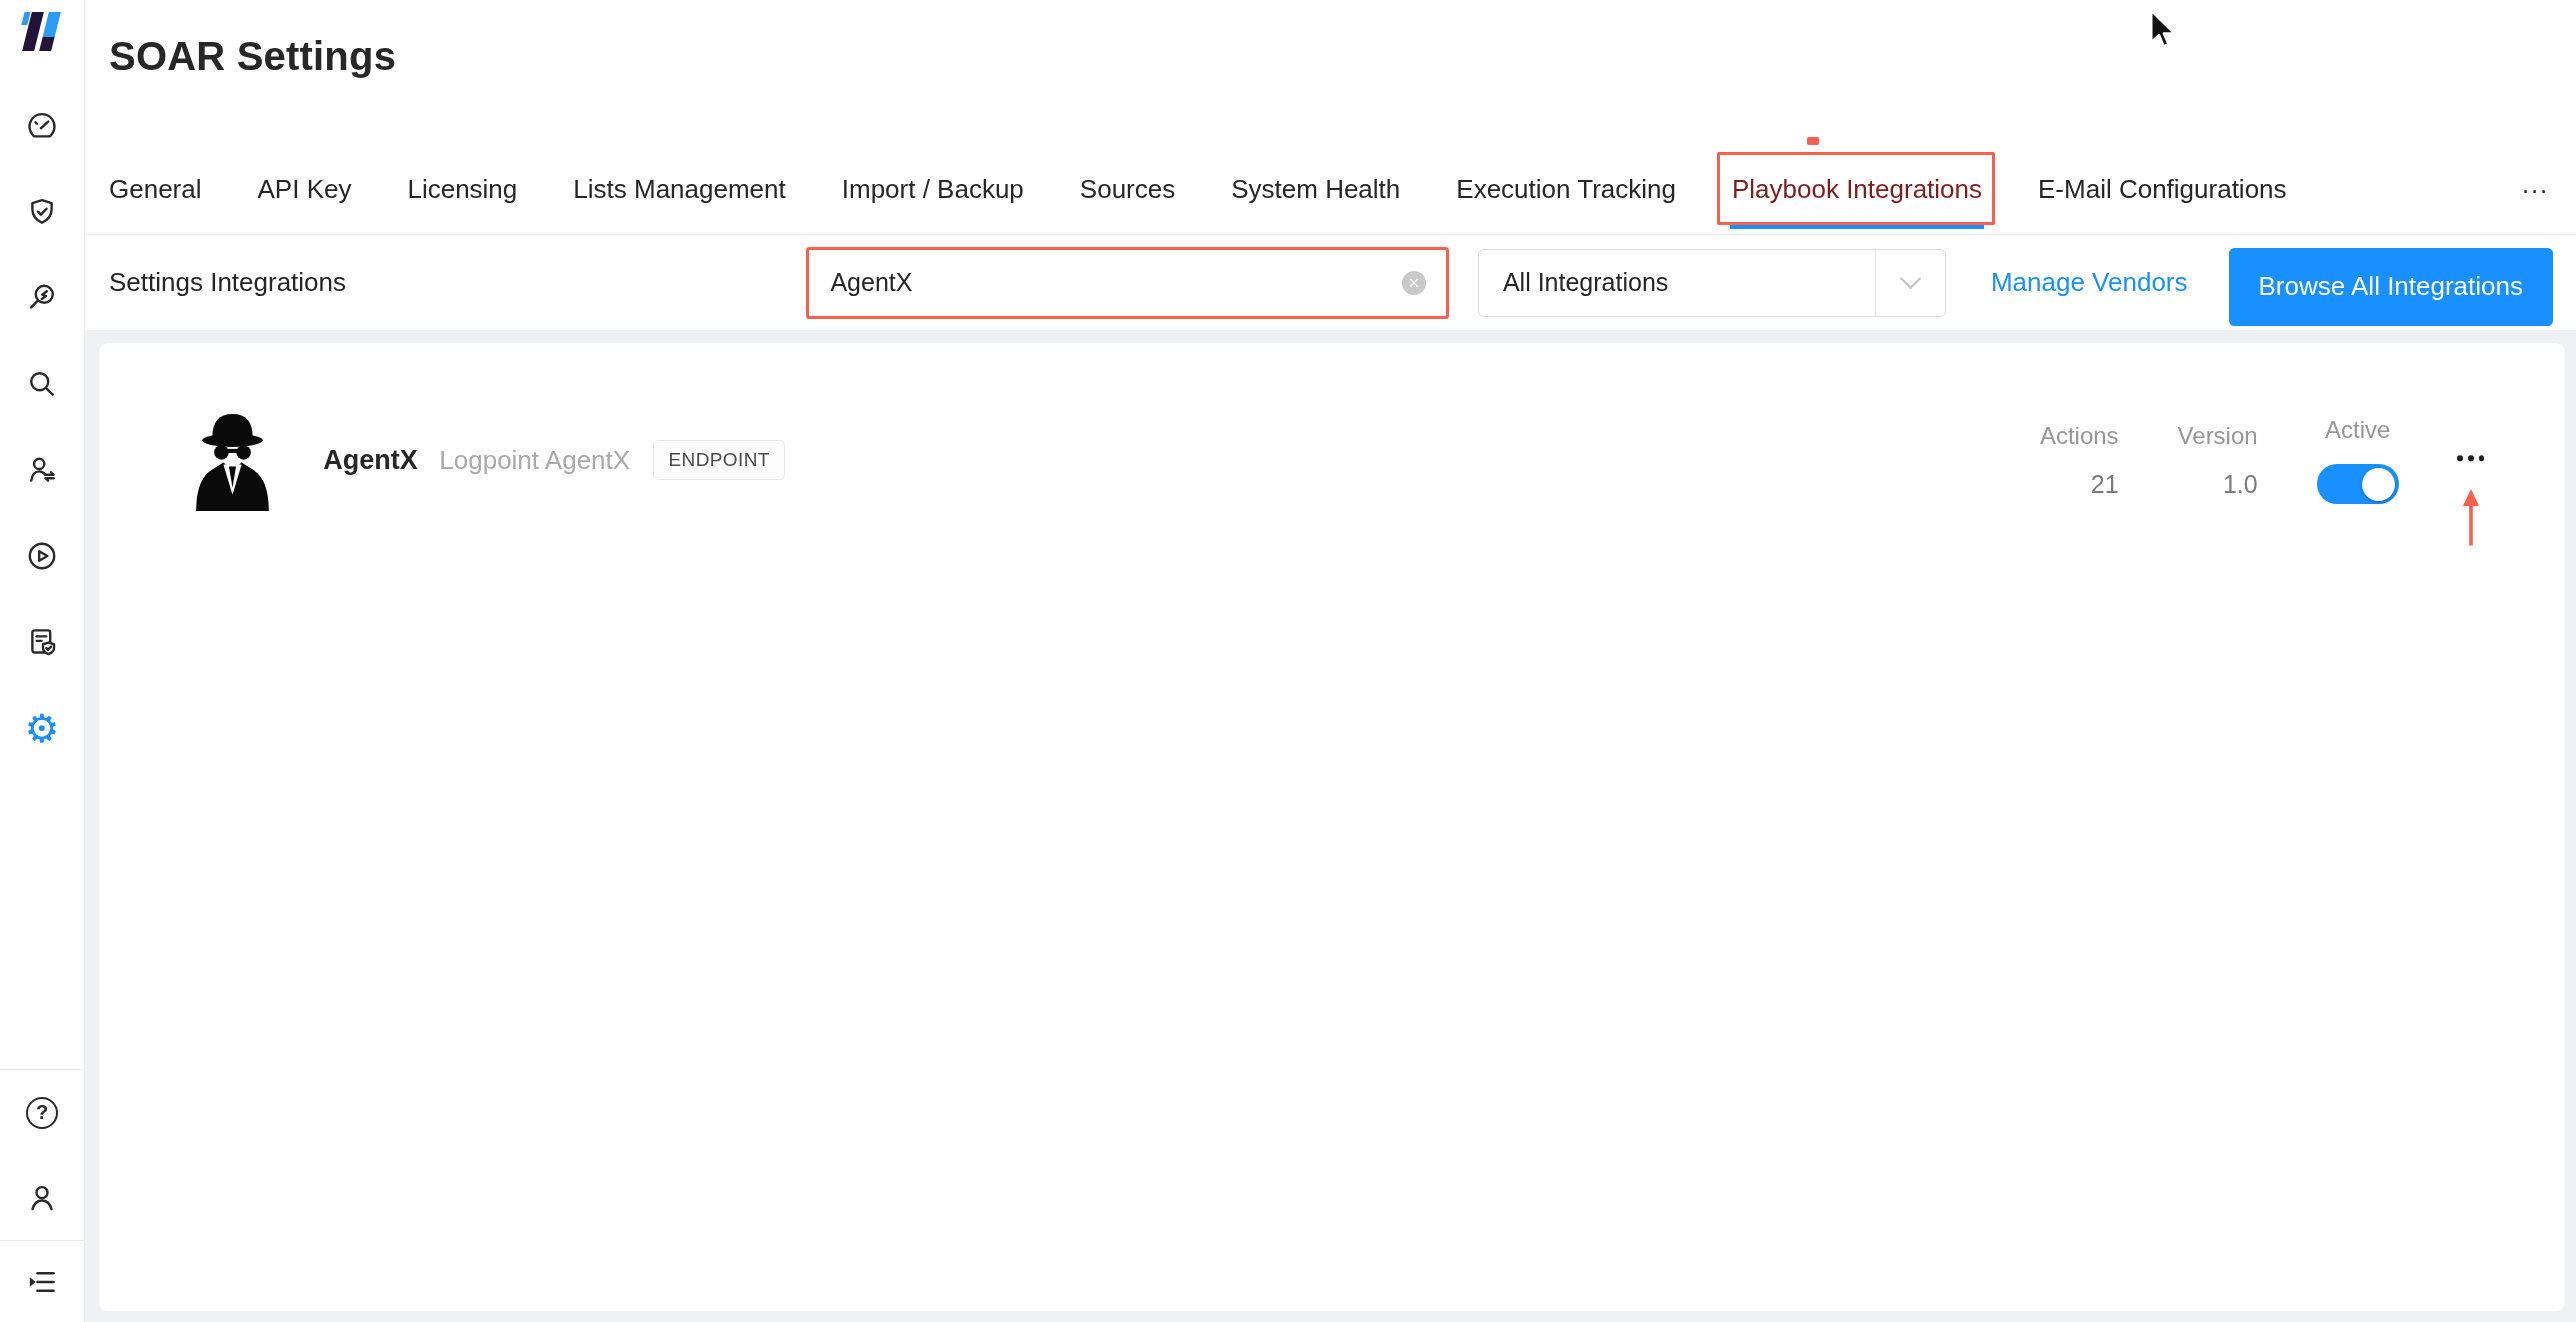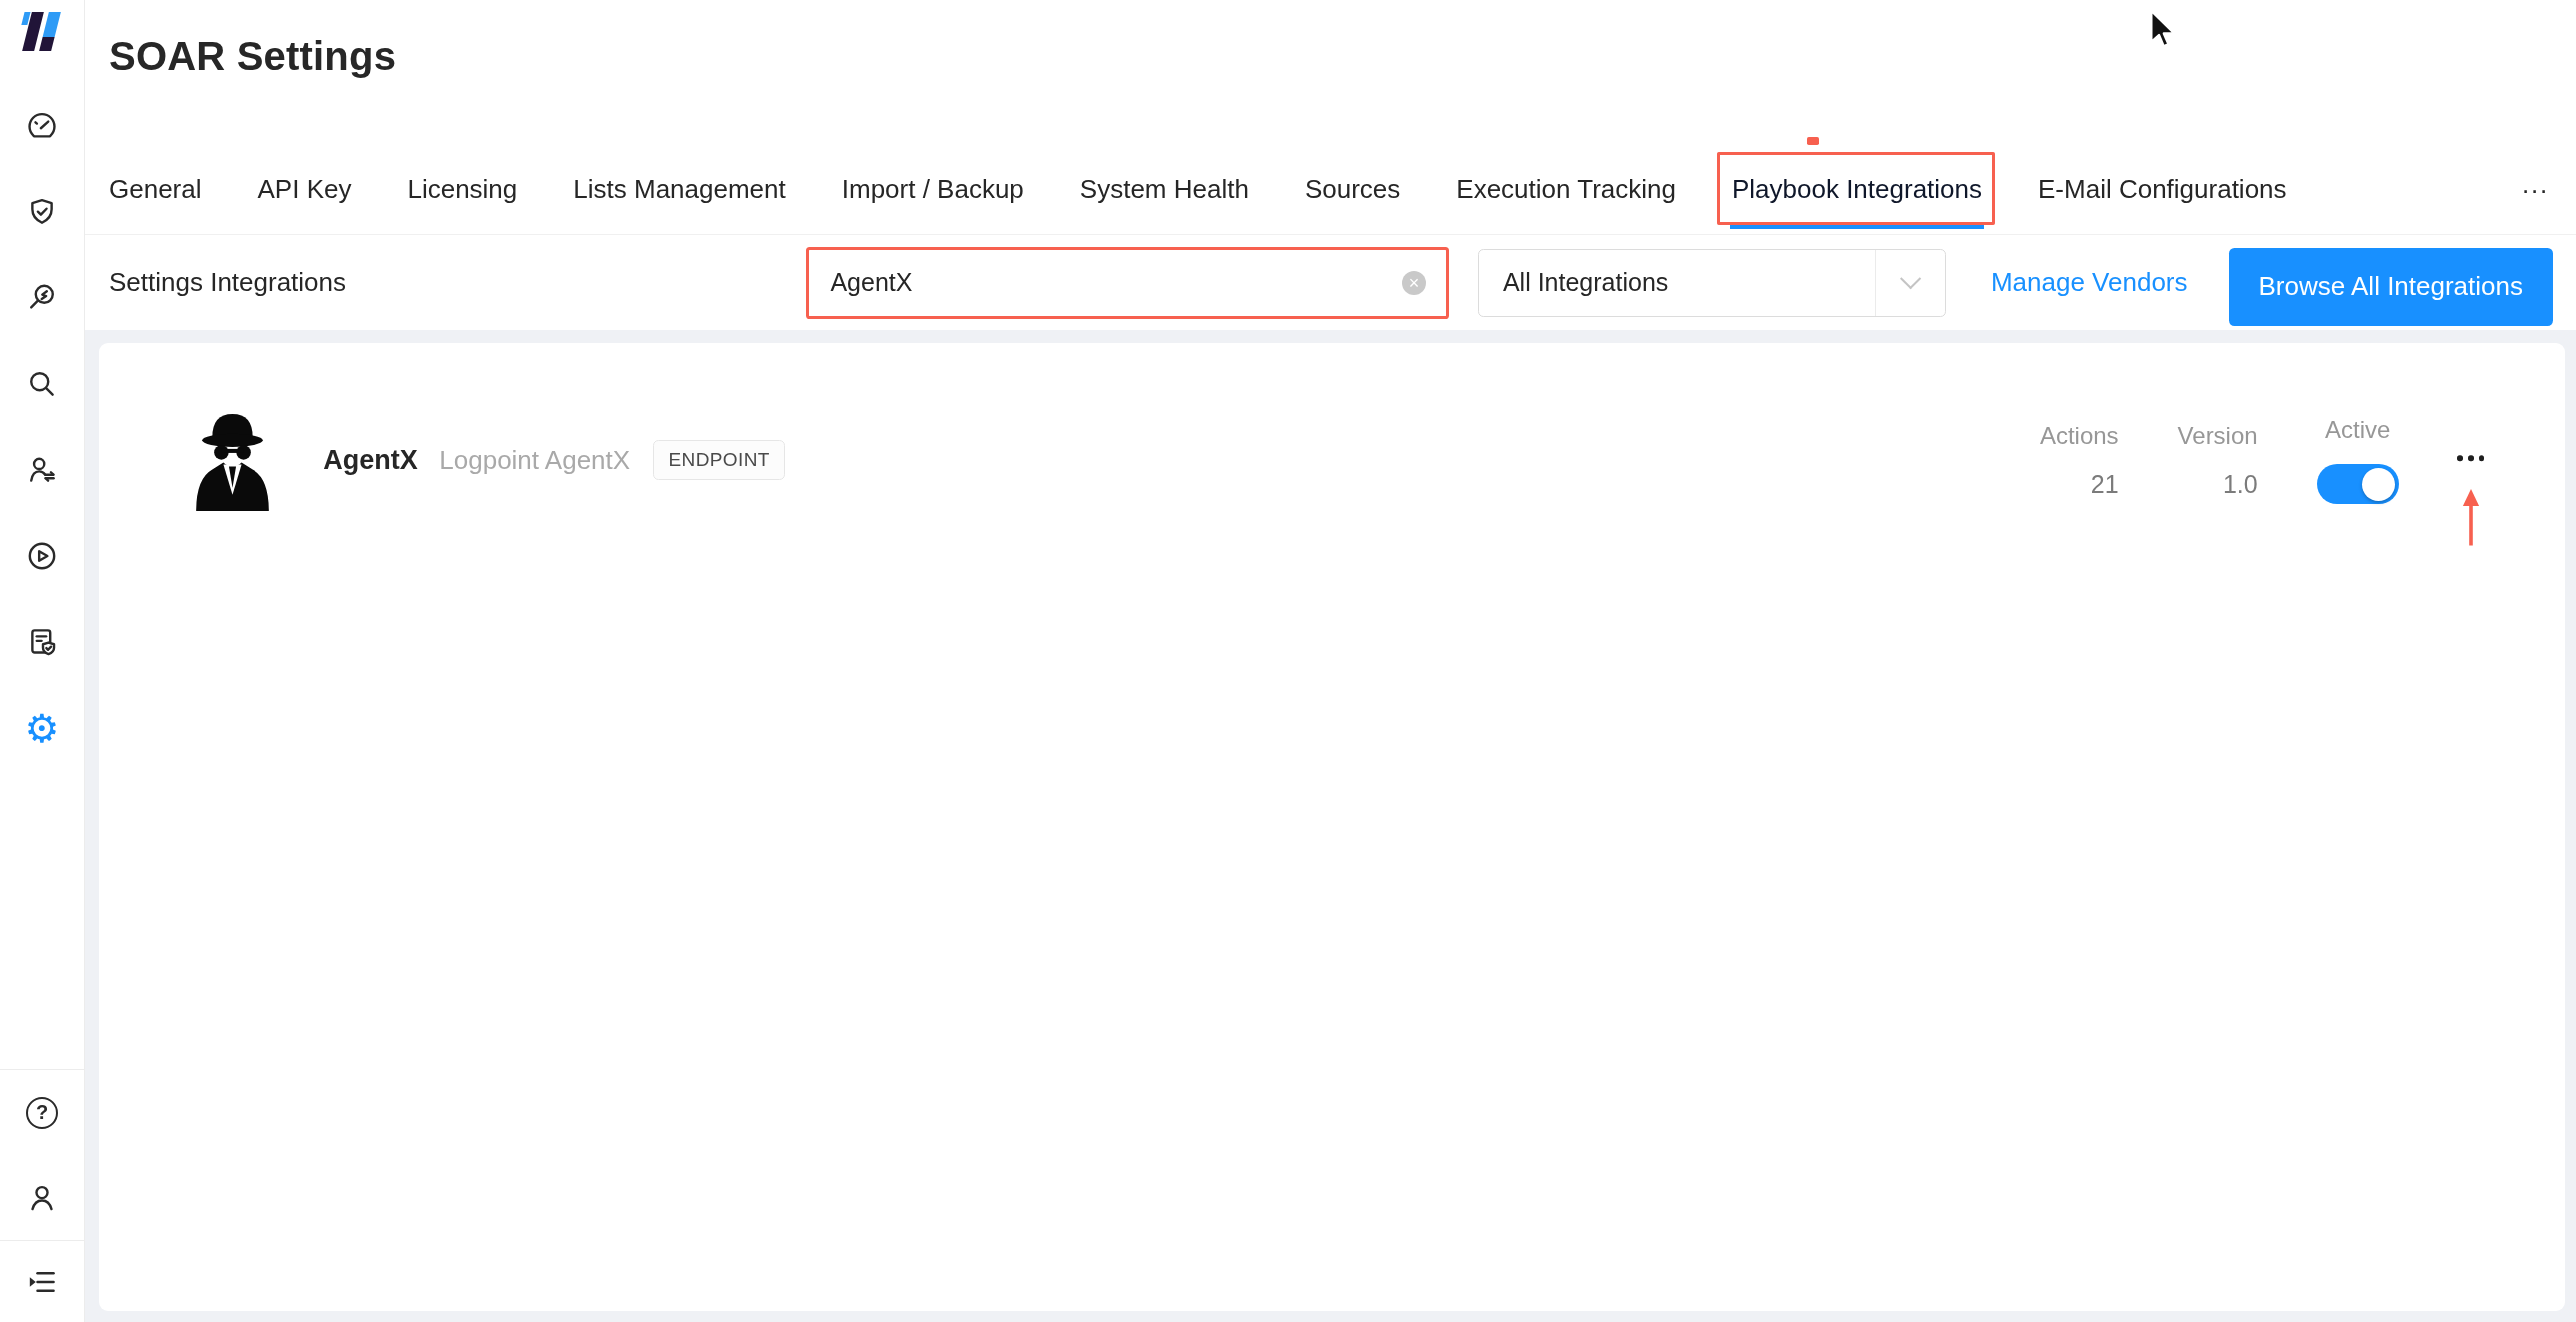--- a/index.html
+++ b/index.html
@@ -35,21 +35,21 @@
 
   
   .main { flex:1; display:flex; flex-direction:column; min-width:0; }
   .page-header { padding:34px 0 0 24px; }
   .page-title { font-size:40px; font-weight:700; color:#272727; letter-spacing:0.2px; }
 
   
   .tabs-bar { position:relative; display:flex; gap:56px; padding-left:24px; border-bottom:1.8px solid #f0f0f0; }
   .tab { font-size:26px; color:#262626; padding:95px 0 29px; cursor:pointer; white-space:nowrap; }
   .tab-label { position:relative; display:inline-block; line-height:30px;text-align:right; }
-  .tab.active .tab-label { color:#0f172a; }
+  .tab.active .tab-label { color:#7f1d1d; }
   .tab-ink { position:absolute; left:-1.8px; right:-1.8px; top:calc(100% + 20px); height:5.4px; background:#1890ff; }
   .ann-tab-box { position:absolute; left:-15.2px; right:-13.4px; top:-22.4px; bottom:-20.6px;
     border:3.6px solid #f7604f; border-radius:1.8px; pointer-events:none; }
   .ann-tab-dot { position:absolute; left:75px; top:-37px; width:11.7px; height:8px; background:#f7604f; border-radius:1.8px; pointer-events:none; }
   .tabs-fade { position:absolute; right:52px; top:72px; width:118px; height:82px;
     background:linear-gradient(to right, rgba(255,255,255,0), #ffffff 55%); pointer-events:none; }
   .tabs-more { position:absolute; right:27px; top:90px; font-size:26px; color:#262626; cursor:pointer; letter-spacing:1.8px; }
 
   
   .toolbar { height:95px; display:flex; align-items:center; padding:0 23px 0 24px; background:#fff; }
@@ -194,22 +194,22 @@
     <div class="page-header">
       <div class="page-title">SOAR Settings</div>
     </div>
 
     <div class="tabs-bar">
       <div class="tab"><span class="tab-label">General</span></div>
       <div class="tab"><span class="tab-label">API Key</span></div>
       <div class="tab"><span class="tab-label">Licensing</span></div>
       <div class="tab"><span class="tab-label">Lists Management</span></div>
       <div class="tab"><span class="tab-label">Import / Backup</span></div>
+      <div class="tab"><span class="tab-label">Sources</span></div>
       <div class="tab"><span class="tab-label">System Health</span></div>
-      <div class="tab"><span class="tab-label">Sources</span></div>
       <div class="tab"><span class="tab-label">Execution Tracking</span></div>
       <div class="tab active">
         <span class="tab-label">
           <span>Playbook Integrations</span>
           <span class="tab-ink"></span>
           <span class="ann-tab-box"></span>
           <span class="ann-tab-dot"></span>
         </span>
       </div>
       <div class="tab"><span class="tab-label">E-Mail Configurations</span></div>

